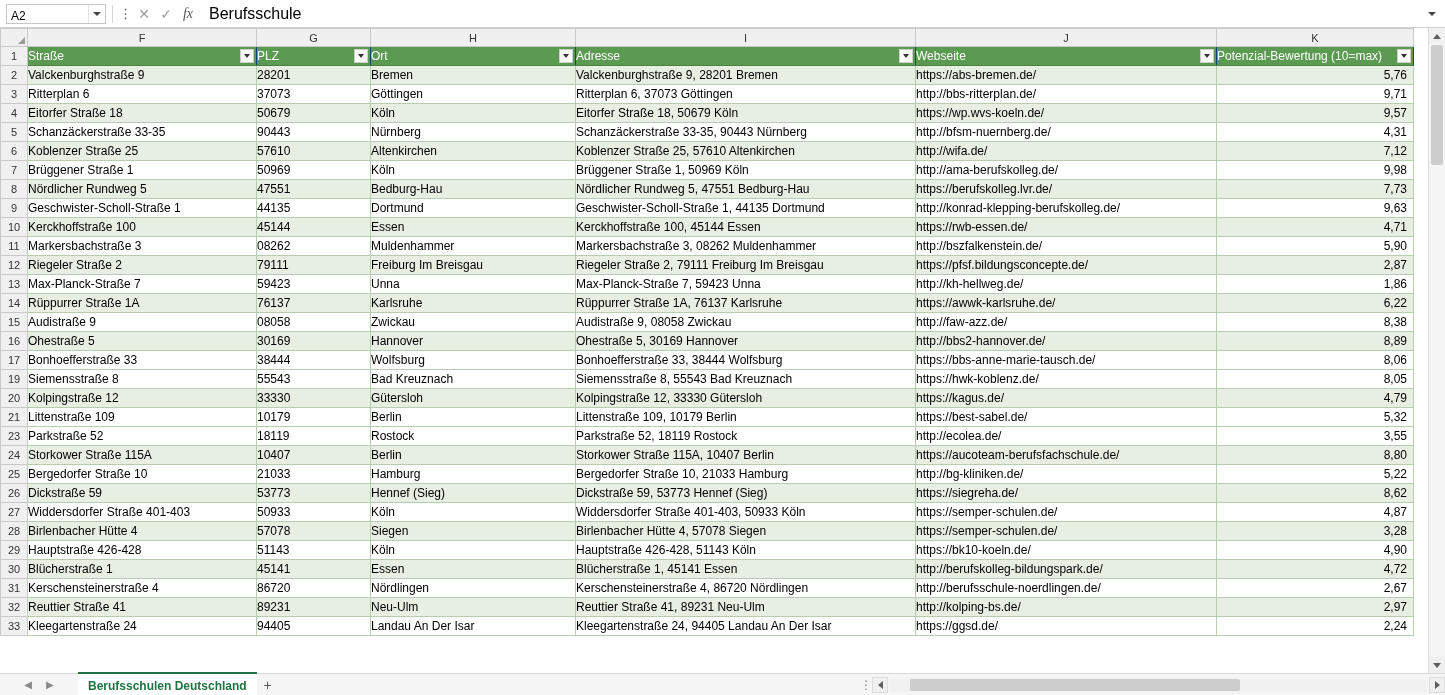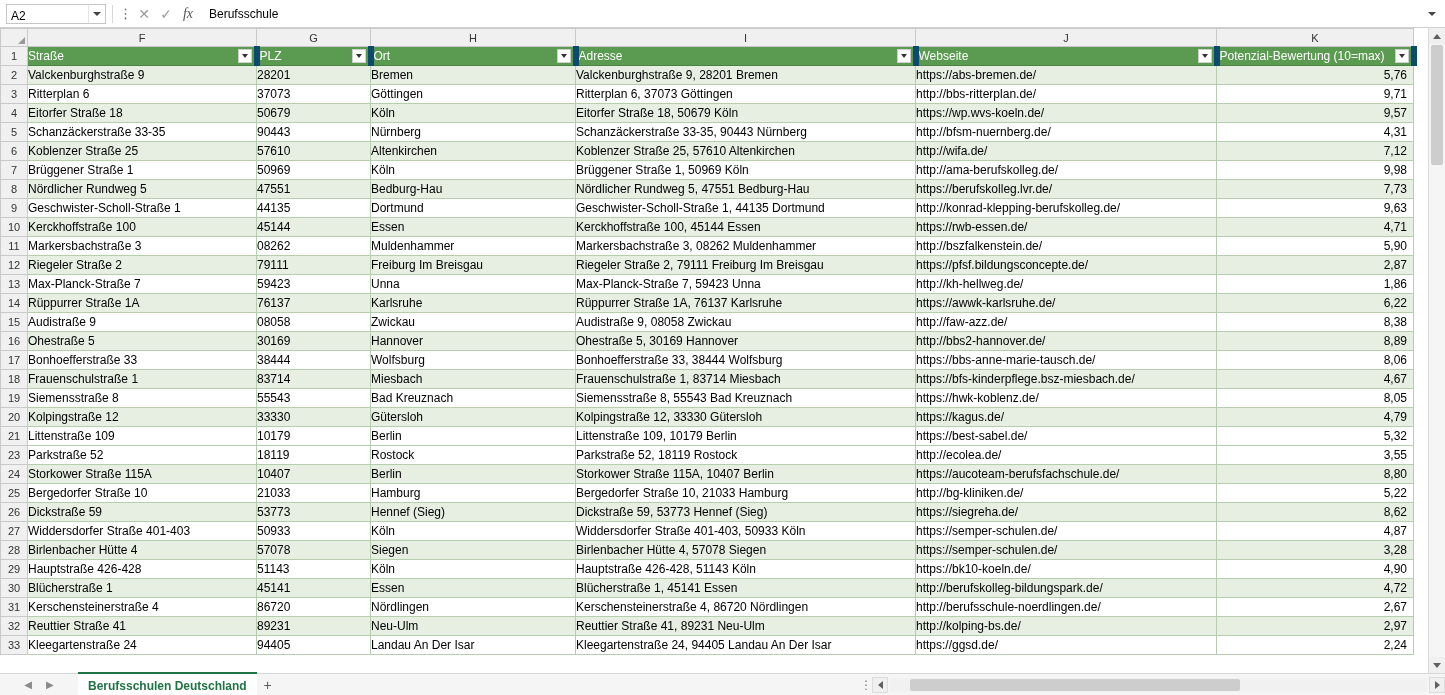--- a/index.html
+++ b/index.html
@@ -77,21 +77,21 @@
     font-size: 14px;
   }
   .fb-fx { font-style: italic; font-family: "Liberation Serif", serif; font-size: 14px; color: #555; }
   .formula-input {
     flex: 1;
     height: 20px;
     margin-left: 6px;
     margin-right: 2px;
     display: flex;
     align-items: center;
-    font-size: 12px;
+    font-size: 16px;
     padding-left: 4px;
     box-sizing: border-box;
     background: #ffffff;
   }
   .fb-expand {
     width: 18px;
     height: 22px;
     display: flex;
     align-items: center;
     justify-content: center;
@@ -164,21 +164,21 @@
   .cell.num { text-align: right; padding-right: 6px; }
 
   
   .hcell {
     height: 18px;
     background: #5b9b51;
     color: #ffffff;
     font-weight: bold;
     font-size: 12px;
     padding: 0 4px;
-    border-right: 6px solid #0c4a6e;
+    border-right: 1px solid #0c4a6e;
     border-bottom: 1px solid #4a8442;
     white-space: nowrap;
     overflow: hidden;
     position: relative;
   }
   .hcell .filter {
     position: absolute;
     right: 2px;
     top: 2px;
     width: 14px;
@@ -553,29 +553,20 @@
         </tr>
         <tr class="alt">
           <td class="rowhead">17</td>
           <td class="cell">Bonhoefferstraße 33</td>
           <td class="cell">38444</td>
           <td class="cell">Wolfsburg</td>
           <td class="cell">Bonhoefferstraße 33, 38444 Wolfsburg</td>
           <td class="cell">https://bbs-anne-marie-tausch.de/</td>
           <td class="cell num">8,06</td>
         </tr>
-        <tr>
-          <td class="rowhead">18</td>
-          <td class="cell">Frauenschulstraße 1</td>
-          <td class="cell">83714</td>
-          <td class="cell">Miesbach</td>
-          <td class="cell">Frauenschulstraße 1, 83714 Miesbach</td>
-          <td class="cell">https://bfs-kinderpflege.bsz-miesbach.de/</td>
-          <td class="cell num">4,67</td>
-        </tr>
         <tr class="alt">
           <td class="rowhead">19</td>
           <td class="cell">Siemensstraße 8</td>
           <td class="cell">55543</td>
           <td class="cell">Bad Kreuznach</td>
           <td class="cell">Siemensstraße 8, 55543 Bad Kreuznach</td>
           <td class="cell">https://hwk-koblenz.de/</td>
           <td class="cell num">8,05</td>
         </tr>
         <tr>

